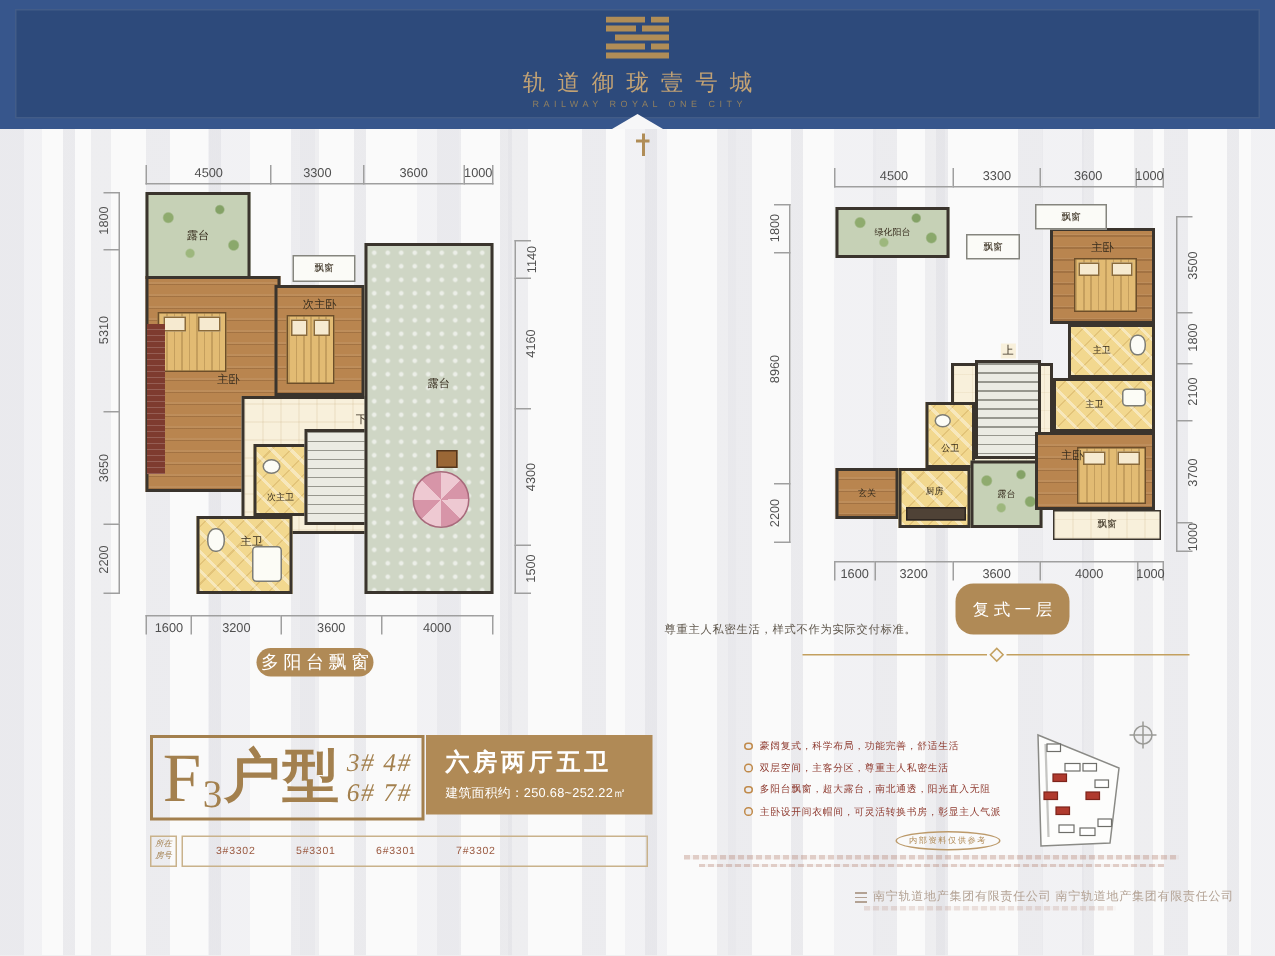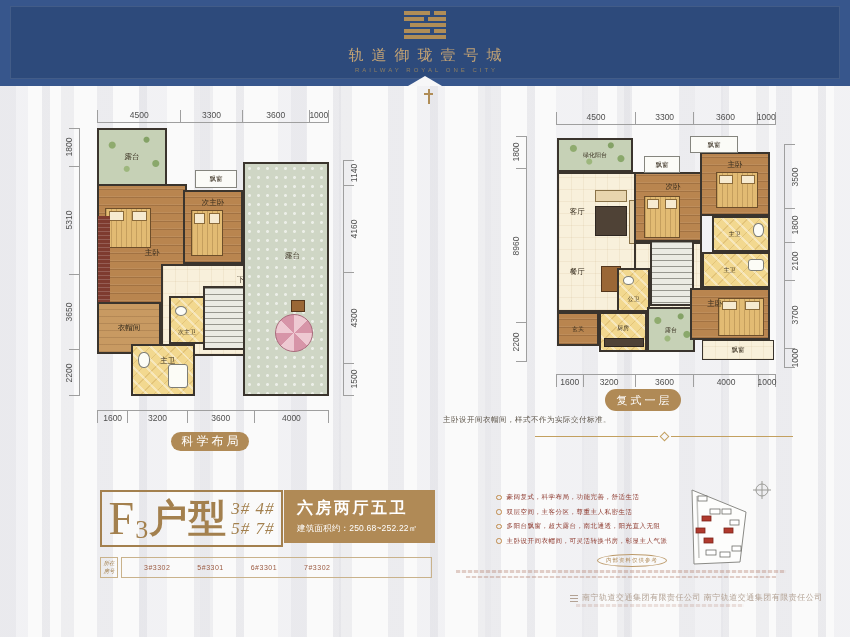--- a/index.html
+++ b/index.html
@@ -138,23 +138,20 @@
       <span class="rlabel">露台</span>
     </div>
     <div class="room wood" style="left:2px;top:58px;width:90px;height:144px;">
       <div class="bed" style="left:6px;top:22px;width:44px;height:38px;">
           <i class="p1"></i>
           <i class="p2"></i>
         </div>
       <span class="rlabel" style="left:62%;top:48%;">主卧</span>
     </div>
     <div class="rug" style="left:3px;top:90px;width:12px;height:100px;"></div>
-    <div class="room wood2" style="left:2px;top:176px;width:64px;height:52px;">
-      <span class="rlabel">衣帽间</span>
-    </div>
     <div class="room cream" style="left:66px;top:138px;width:96px;height:92px;"></div>
     <div class="room wood" style="left:88px;top:64px;width:60px;height:74px;">
       <div class="bed" style="left:6px;top:18px;width:30px;height:44px;">
           <i class="p1"></i>
           <i class="p2"></i>
         </div>
       <span class="rlabel" style="top:16%;">次主卧</span>
     </div>
     <div class="room whitebox" style="left:100px;top:44px;width:42px;height:18px;">
       <span class="rlabel bay">飘窗</span>
@@ -227,59 +224,44 @@
           <span>4160</span>
         </div>
       <div class="seg" style="flex:4300;">
           <span>4300</span>
         </div>
       <div class="seg" style="flex:1500;">
           <span>1500</span>
         </div>
     </div>
   </section>
-  <div class="pill" style="left:171px;top:432px;width:78px;height:19px;">科学布局</div>
+  <div class="pill" style="left:171px;top:432px;width:78px;height:19px;">多阳台飘窗</div>
 
   <section class="plan" style="left:532px;top:128px;width:246px;height:240px;">
     <div class="room green" style="left:25px;top:10px;width:76px;height:34px;">
       <span class="rlabel small">绿化阳台</span>
-    </div>
-    <div class="room cream" style="left:25px;top:44px;width:87px;height:140px;">
-      <span class="rlabel" style="left:22%;top:28%;">客厅</span>
-      <span class="rlabel" style="left:22%;top:72%;">餐厅</span>
-      <div class="darkrug" style="left:36px;top:32px;width:30px;height:28px;"></div>
-      <div class="sofa" style="left:70px;top:26px;width:11px;height:42px;"></div>
-      <div class="sofa" style="left:36px;top:16px;width:30px;height:10px;"></div>
-      <div class="tbl" style="left:42px;top:92px;width:18px;height:24px;"></div>
     </div>
     <div class="room cream" style="left:102px;top:114px;width:68px;height:70px;"></div>
     <div class="room tile" style="left:85px;top:140px;width:33px;height:44px;">
       <div class="fixt" style="left:4px;top:6px;width:9px;height:7px;border-radius:50%;"></div>
       <span class="rlabel small" style="top:72%;">公卫</span>
     </div>
     <div class="room stairs" style="left:118px;top:112px;width:44px;height:66px;">
       <span class="rlabel" style="top:-8px;background:#f8f0db;padding:0 1px;">上</span>
     </div>
     <div class="room wood" style="left:25px;top:184px;width:42px;height:34px;">
       <span class="rlabel small">玄关</span>
     </div>
     <div class="room tile" style="left:67px;top:184px;width:48px;height:40px;">
       <div class="darkrug" style="left:3px;bottom:3px;width:38px;height:7px;"></div>
       <span class="rlabel small" style="top:38%;">厨房</span>
     </div>
     <div class="room green" style="left:115px;top:179px;width:48px;height:45px;">
       <span class="rlabel small">露台</span>
     </div>
-    <div class="room wood" style="left:102px;top:44px;width:68px;height:70px;">
-      <div class="bed" style="left:8px;top:22px;width:34px;height:40px;">
-          <i class="p1"></i>
-          <i class="p2"></i>
-        </div>
-      <span class="rlabel" style="top:20%;left:58%;">次卧</span>
-    </div>
     <div class="room whitebox" style="left:112px;top:28px;width:36px;height:17px;">
       <span class="rlabel bay">飘窗</span>
     </div>
     <div class="room wood" style="left:168px;top:24px;width:70px;height:64px;">
       <div class="bed" style="left:14px;top:18px;width:40px;height:34px;">
           <i class="p1"></i>
           <i class="p2"></i>
         </div>
       <span class="rlabel" style="top:18%;">主卧</span>
     </div>
@@ -358,36 +340,36 @@
           <span>2100</span>
         </div>
       <div class="seg" style="flex:3700;">
           <span>3700</span>
         </div>
       <div class="seg" style="flex:1000;">
           <span>1000</span>
         </div>
     </div>
   </section>
-  <div class="pill" style="left:605px;top:389px;width:76px;height:22px;font-size:11px;">复式一层</div>
-
-  <div class="note" style="left:443px;top:415px;">主卧设开间衣帽间，样式不作为实际交付标准。</div>
+  <div class="pill" style="left:637px;top:389px;width:76px;height:34px;font-size:11px;">复式一层</div>
+
+  <div class="note" style="left:443px;top:415px;">尊重主人私密生活，样式不作为实际交付标准。</div>
   <div class="divider" style="left:535px;top:433px;width:258px;">
     <i class="dline"></i>
       <i class="ddiamond"></i>
       <i class="dline"></i>
   </div>
 
   <div class="f3box" style="left:100px;top:490px;width:179px;height:53px;">
     <span class="f-pre">F</span>
       <span class="f-sub">3</span>
       <span class="f-suf">户型</span>
     <span class="f-bld">
       <i>3# 4#</i>
-      <i>5# 7#</i>
+      <i>6# 7#</i>
     </span>
   </div>
   <div class="specbox" style="left:284px;top:490px;width:151px;height:53px;">
     <div class="spec-title">六房两厅五卫</div>
     <div class="spec-area">建筑面积约：250.68~252.22㎡</div>
   </div>
   <div class="rnbar" style="left:100px;top:557px;width:332px;height:21px;">
     <div class="rn-label">
       <i>所在</i>
       <i>房号</i>
@@ -442,17 +424,17 @@
     </g>
     <g stroke="#9a9a96" fill="none">
       <circle cx="96" cy="14" r="6"></circle>
       <line x1="96" y1="5" x2="96" y2="23"></line>
         <line x1="87" y1="14" x2="105" y2="14"></line>
     </g>
   </svg>
 
   <div class="footer" style="left:570px;top:592px;">
     <i class="minilogo"></i>
-    <span>南宁轨道交通集团有限责任公司 南宁轨道交通集团有限责任公司</span>
+    <span>南宁轨道地产集团有限责任公司 南宁轨道地产集团有限责任公司</span>
   </div>
   <div class="fp" style="left:576px;top:604px;width:168px;opacity:0.6;"></div>
 
 </div>
 
 </body></html>

